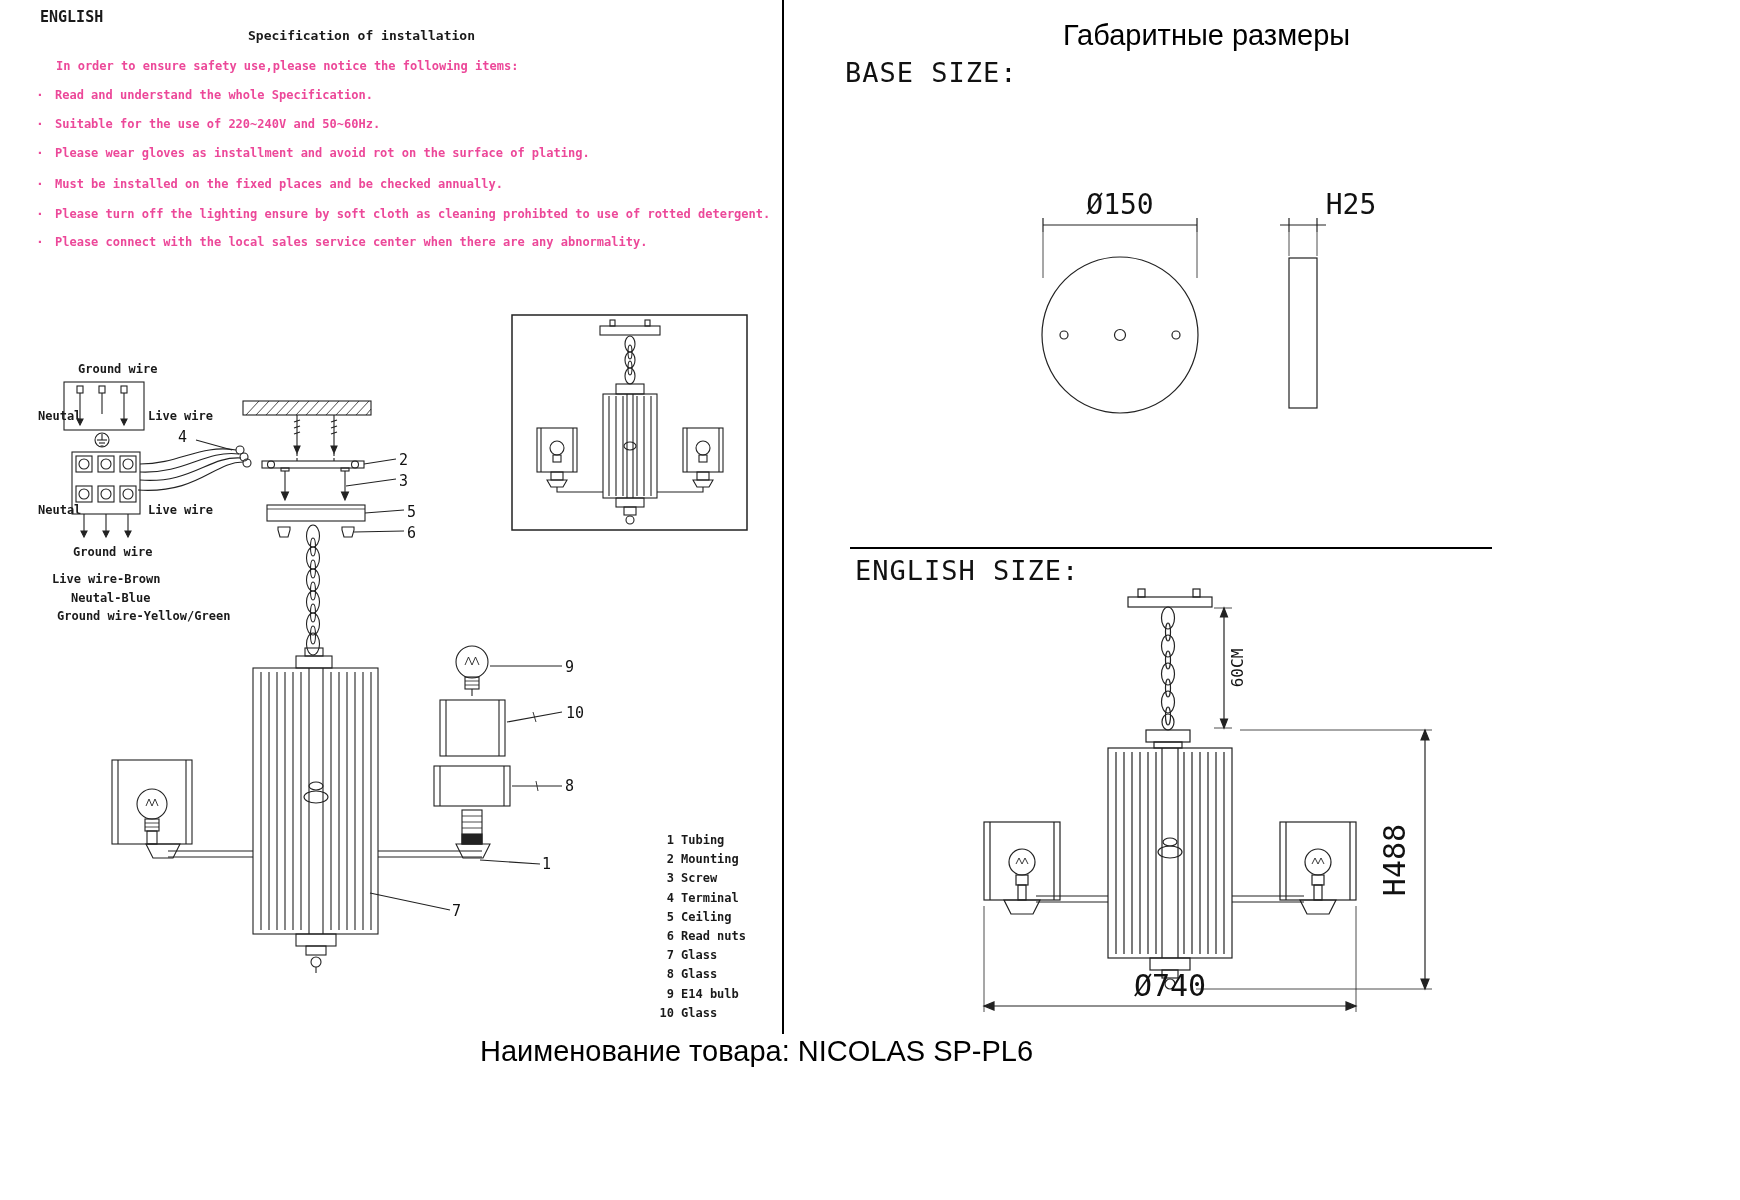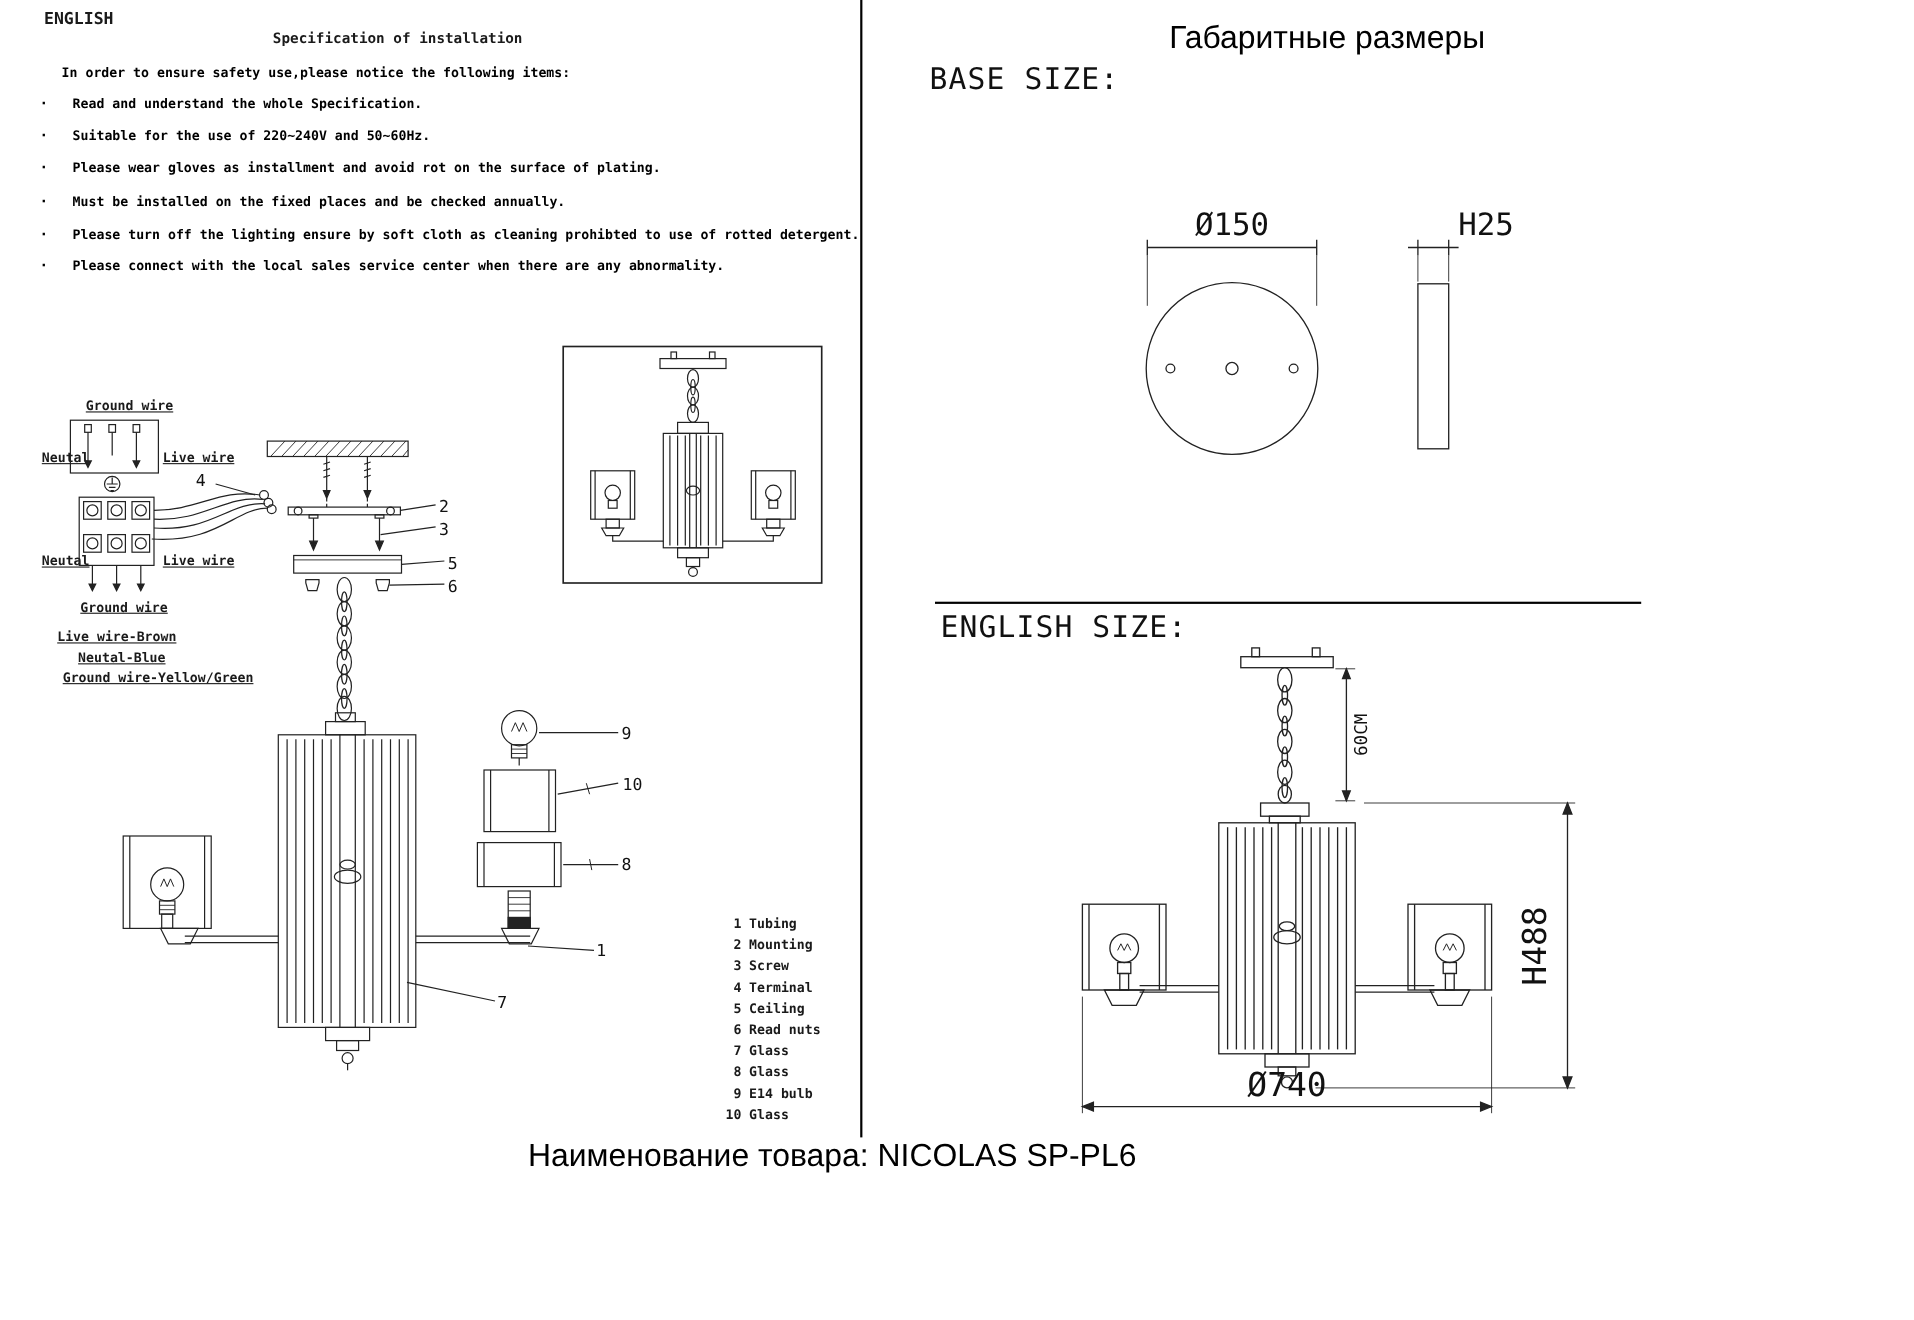--- a/index.html
+++ b/index.html
@@ -2,28 +2,28 @@
 <html><head>
 <meta charset="utf-8">
 <style>
   * { margin:0; padding:0; box-sizing:border-box; }
   html,body { background:#fff; }
   #page {
     position:relative; width:1740px; height:1200px; background:#fff;
     font-family:"DejaVu Sans Mono", monospace; color:#1a1a1a; overflow:hidden;border-radius:12px;
   }
   .t { position:absolute; white-space:nowrap; }
-  .spec-text { font:bold 12px/1.2 "DejaVu Sans Mono", monospace; color:#000000; }
+  .spec-text { font:bold 12px/1.2 "DejaVu Sans Mono", monospace; color:#ec4899; }
   .spec-title { font:bold 13px/1.2 "DejaVu Sans Mono", monospace; }
   .lang { font:bold 15px/1.2 "DejaVu Sans Mono", monospace; }
-  .wlabel { font:bold 12px/1.2 "DejaVu Sans Mono", monospace;text-decoration:underline; }
+  .wlabel { font:bold 12px/1.2 "DejaVu Sans Mono", monospace; }
   .callout { font:15px/1 "DejaVu Sans Mono", monospace; color:#111; }
   .bullet-row { position:absolute; left:36px; white-space:nowrap; }
   .bullet-row .dot { display:inline-block; width:12px; font:bold 13px "DejaVu Sans Mono", monospace; }
-  .bullet-row .txt { margin-left:18px; }
+  .bullet-row .txt { margin-left:7px; }
   .big-label { font:27px/1.1 "DejaVu Sans Mono", monospace; letter-spacing:1px; color:#111; }
   .ru-title { font:29px/1.1 "Liberation Sans", sans-serif; color:#000; }
   .footer-text { font:29px/1.1 "Liberation Sans", sans-serif; color:#000; }
   .vdivider { position:absolute; left:782px; top:0; width:2px; height:1034px; background:#000; }
   .hdivider { position:absolute; left:850px; top:547px; width:642px; height:2px; background:#000; }
   .parts { position:absolute; left:652px; top:833px; }
   .parts .row { display:flex; height:19.2px; align-items:flex-start; }
   .parts .num { display:inline-block; width:22px; text-align:right; font:bold 12px "DejaVu Sans Mono", monospace; }
   .parts .nm  { margin-left:7px; font:bold 12px "DejaVu Sans Mono", monospace; white-space:nowrap; }
   svg { position:absolute; }

